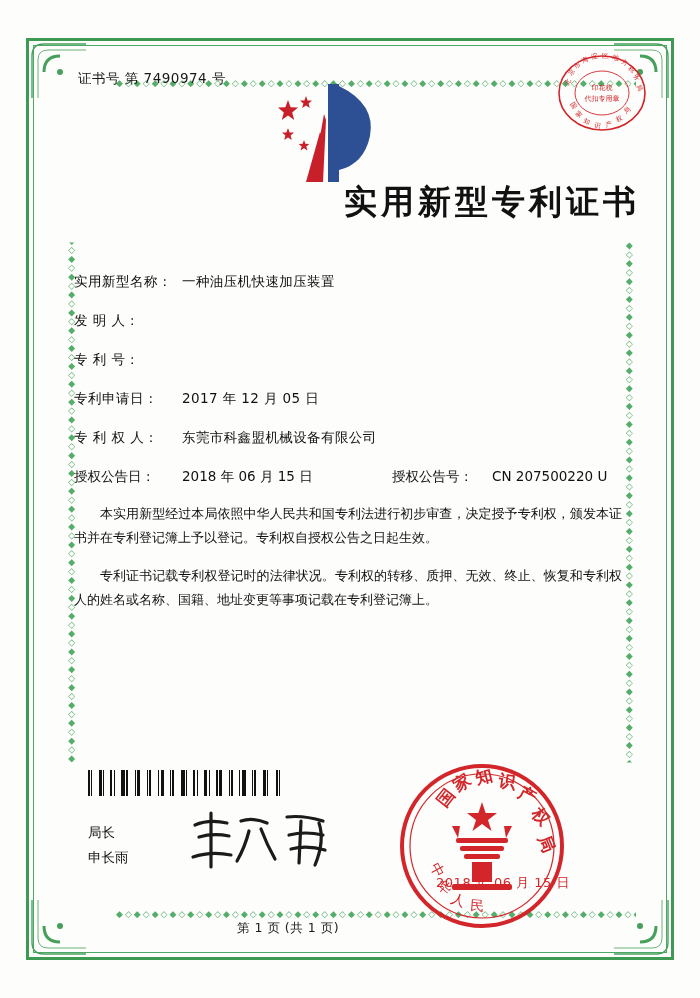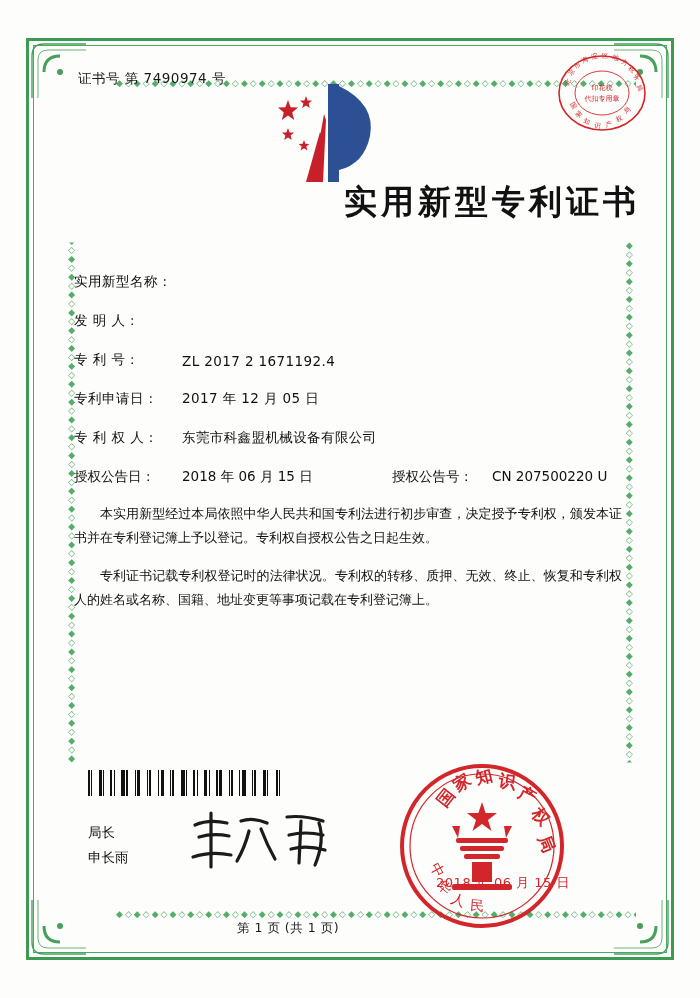--- a/index.html
+++ b/index.html
@@ -132,21 +132,21 @@
   }
 
   .fields {
     margin-top: 48px;
     margin-left: 14px;
     font-size: 13.5px;
     color: #111;
   }
   .field-row {
     display: flex;
-    align-items: flex-end;
+    align-items: center;
     margin-bottom: 21px;
   }
   .field-label {
     width: 108px;
     flex: none;
     white-space: pre;
     letter-spacing: 0.5px;
   }
   .field-value {
     flex: 1;
@@ -350,27 +350,27 @@
   </div>
 
   <div class="content">
     <div class="cert-no">证书号 第 7490974 号</div>
 
     <div class="main-title">实用新型专利证书</div>
 
     <div class="fields">
       <div class="field-row">
         <div class="field-label">实用新型名称：</div>
+        <div class="field-value">一种油压机快速加压装置</div>
       </div>
       <div class="field-row">
         <div class="field-label">发 明 人：</div>
       </div>
       <div class="field-row">
         <div class="field-label">专 利 号：</div>
-        <div class="field-value">ZL 2017 2 1671192.4</div>
       </div>
       <div class="field-row">
         <div class="field-label">专利申请日：</div>
         <div class="field-value">2017 年 12 月 05 日</div>
       </div>
       <div class="field-row">
         <div class="field-label">专 利 权 人：</div>
         <div class="field-value">东莞市科鑫盟机械设备有限公司</div>
       </div>
 

